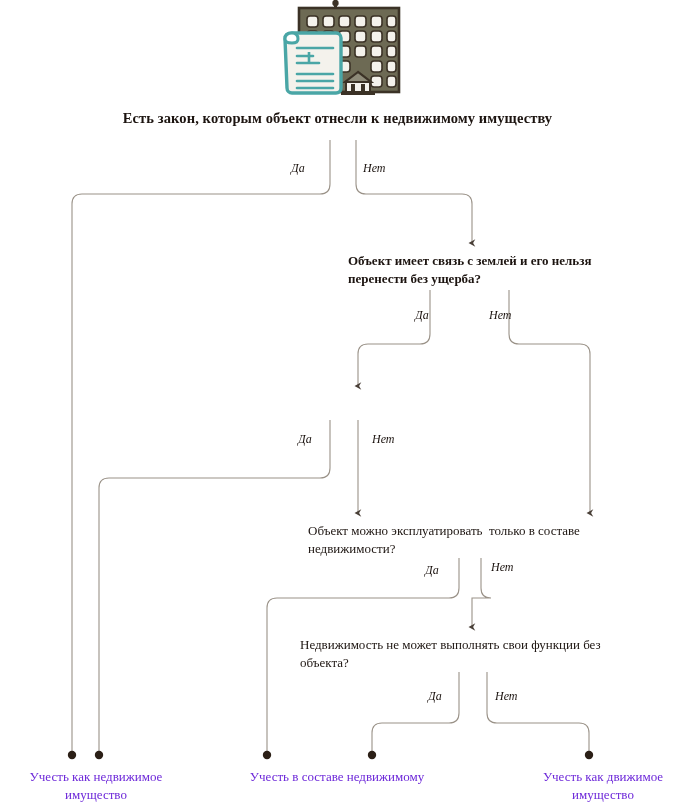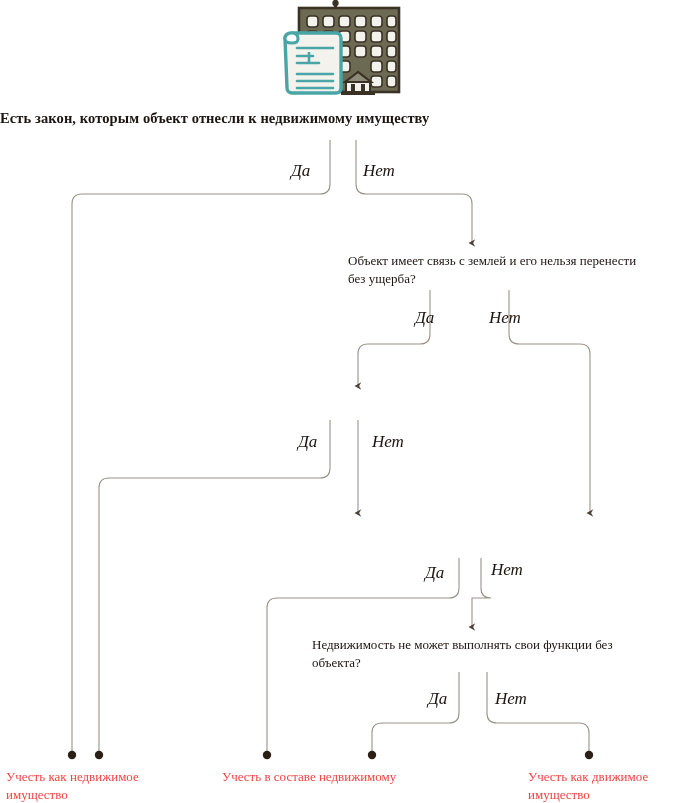--- a/index.html
+++ b/index.html
@@ -35,48 +35,50 @@
     left: 271px;
     top: 0px;
     width: 140px;
     height: 100px;
   }
   .node-title {
     position: absolute;
     left: 0;
     top: 110px;
     width: 675px;
+    text-align: center;
     font-weight: bold;
     font-size: 14.5px;
     letter-spacing: 0.1px;
     color: #1c1410;
   }
   .qtext {
     position: absolute;
     font-size: 13px;
     line-height: 18px;
     color: #1c1410;
     white-space: pre-wrap;
   }
   .branch-label {
     position: absolute;
     font-style: italic;
-    font-size: 17px;
+    font-size: 12px;
     color: #1c1410;
   }
   .outcome {
     position: absolute;
     font-size: 13px;
     line-height: 18px;
-    color: #ef4444;
-  }
-  .q2 { left: 348px; top: 252px; width: 300px; }
+    color: #6d28d9;
+    text-align: center;
+  }
+  .q2 { left: 348px; top: 252px; width: 300px; font-weight: bold; }
   .q3 { left: 265px; top: 395px; width: 260px; }
   .q4 { left: 308px; top: 522px; width: 350px; }
-  .q5 { left: 312px; top: 636px; width: 350px; }
+  .q5 { left: 300px; top: 636px; width: 350px; }
 
   .o1 { left: 6px;   top: 768px; width: 180px; }
   .o2 { left: 222px; top: 768px; width: 230px; }
   .o3 { left: 528px; top: 768px; width: 150px; }
 </style>
 </head>
 <body>
 
 <div id="canvas">
 
@@ -180,20 +182,21 @@
       <circle cx="99" cy="755" r="4.2"></circle>
       <circle cx="267" cy="755" r="4.2"></circle>
       <circle cx="372" cy="755" r="4.2"></circle>
       <circle cx="589" cy="755" r="4.2"></circle>
     </g>
   </svg>
 
   <div class="node-title">Есть закон, которым объект отнесли к недвижимому имуществу</div>
 
   <div class="qtext q2">Объект имеет связь с землей и его нельзя перенести без ущерба?</div>
+  <div class="qtext q4">Объект можно эксплуатировать  только в составе недвижимости?</div>
   <div class="qtext q5">Недвижимость не может выполнять свои функции без объекта?</div>
 
   <div class="branch-label" style="left:291px; top:161px;">Да</div>
   <div class="branch-label" style="left:363px; top:161px;">Нет</div>
 
   <div class="branch-label" style="left:415px; top:308px;">Да</div>
   <div class="branch-label" style="left:489px; top:308px;">Нет</div>
 
   <div class="branch-label" style="left:298px; top:432px;">Да</div>
   <div class="branch-label" style="left:372px; top:432px;">Нет</div>

